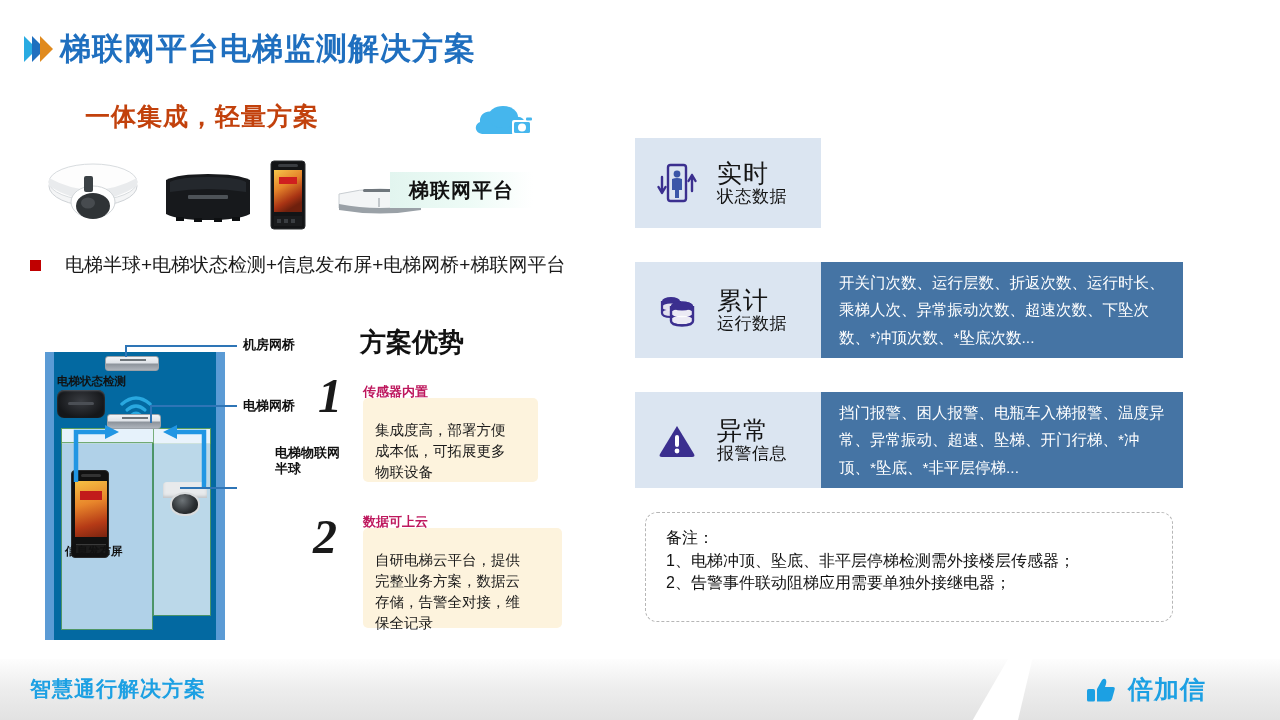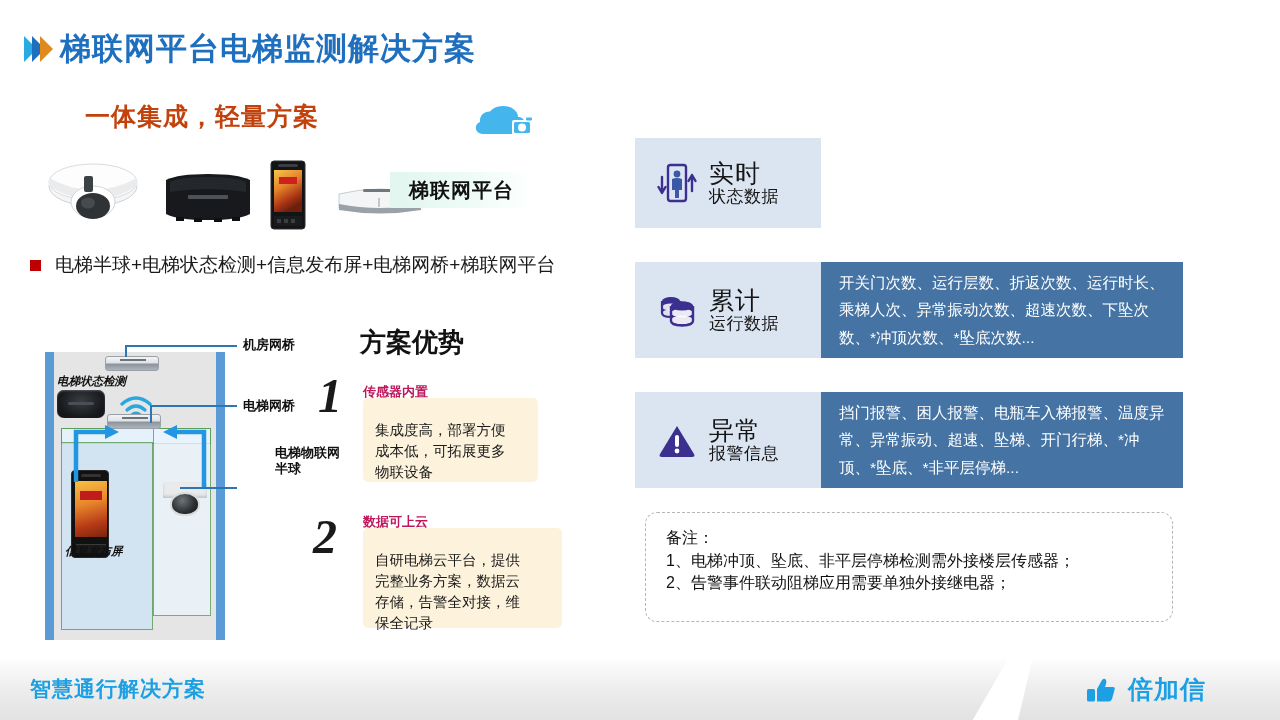--- a/index.html
+++ b/index.html
@@ -30,26 +30,26 @@
   .prod { position: absolute; }
 
   .platform-badge {
     position: absolute; left: 390px; top: 172px; width: 143px; height: 36px;
     background: linear-gradient(to right, #e2f5ef 0%, #edfbf6 55%, #ffffff 100%);
     display: flex; align-items: center; justify-content: center;
   }
   .platform-badge span { font-size: 20px; font-weight: bold; color: #111; letter-spacing: 1px; }
 
   
-  .bullet-row { position: absolute; left: 30px; top: 252px; display: flex; align-items: center; gap: 14px; }
+  .bullet-row { position: absolute; left: 30px; top: 252px; display: flex; align-items: center; gap: 24px; }
   .bullet-sq { width: 11px; height: 11px; background: #C00000; flex: 0 0 auto; }
   .bullet-text { font-size: 19px; color: #1a1a1a; white-space: nowrap; }
 
   
-  .diagram { position: absolute; left: 45px; top: 352px; width: 180px; height: 288px; background: #e5e5e5; font-style: italic; }
+  .diagram { position: absolute; left: 45px; top: 352px; width: 180px; height: 288px; background: #0369a1; }
   .shaft-l { position: absolute; left: 0px; top: 0px; width: 9px; height: 288px; background: #5b9bd5; }
   .shaft-r { position: absolute; right: 0px; top: 0px; width: 9px; height: 288px; background: #5b9bd5; }
   .car-face { position: absolute; left: 16px; top: 90px; width: 92px; height: 188px; background: #cfe4f5; opacity: .85; border: 1.3px solid #5c9e5c; }
   .car-side { position: absolute; left: 108px; top: 76px; width: 58px; height: 188px; background: #eaf4fc; opacity: .8; border: 1.3px solid #5c9e5c; }
   .car-top { position: absolute; left: 16px; top: 76px; width: 150px; height: 16px; border: 1.3px solid #5c9e5c; background: #e6f2fb; }
 
   .dev-bridge { position: absolute; width: 54px; height: 15px; border-radius: 3px;
     background: linear-gradient(to bottom, #f2f4f6 0%, #dfe3e8 45%, #8d949c 55%, #aeb4bb 100%); border: 1px solid #9aa1a8; }
   .dev-bridge::after { content: ""; position: absolute; left: 14px; top: 2px; width: 26px; height: 2px; background: #6d7479; }
 
@@ -79,21 +79,21 @@
 
   
   .adv-title { position: absolute; left: 360px; top: 325px; font-size: 26px; font-weight: bold; color: #111; }
   .adv-num { position: absolute; font-family: "Liberation Serif", "DejaVu Serif", serif; font-style: italic; font-weight: bold; font-size: 48px; color: #1a1a1a; line-height: 1; }
   .adv-card { position: absolute; background: #fdf3dd; border-radius: 5px; padding: 22px 12px 12px 12px; }
   .adv-head { position: absolute; font-size: 13px; font-weight: bold; color: #be185d; white-space: nowrap; text-align: right; }
   .adv-body { font-size: 14.5px; color: #1a1a1a; line-height: 1.45; }
 
   
   .panel { position: absolute; left: 635px; width: 548px; display: flex; }
-  .panel-left { width: 186px; background: #dbe5f1; display: flex; align-items: center; gap: 12px; padding-left: 22px; }
+  .panel-left { width: 186px; background: #dbe5f1; display: flex; align-items: center; gap: 20px; padding-left: 22px; }
   .panel-icon { width: 40px; height: 44px; flex: 0 0 auto; display:flex; align-items:center; justify-content:center; }
   .panel-titles { display: flex; flex-direction: column; line-height: 1.12; }
   .panel-t1 { font-size: 25px; color: #151515; letter-spacing: 1px; }
   .panel-t2 { font-size: 17px; color: #151515; letter-spacing: .5px; }
   .panel-right { flex: 1; background: #4574a4; color: #fff; font-size: 15.5px; line-height: 1.75; padding: 14px 16px 14px 18px; display: flex; align-items: center; }
 
   
   .note-box { position: absolute; left: 645px; top: 512px; width: 528px; height: 110px;
     border: 1px dashed #b6b6b6; border-radius: 12px; padding: 14px 20px; }
   .note-line { font-size: 16px; color: #111; line-height: 1.42; white-space: nowrap; }

